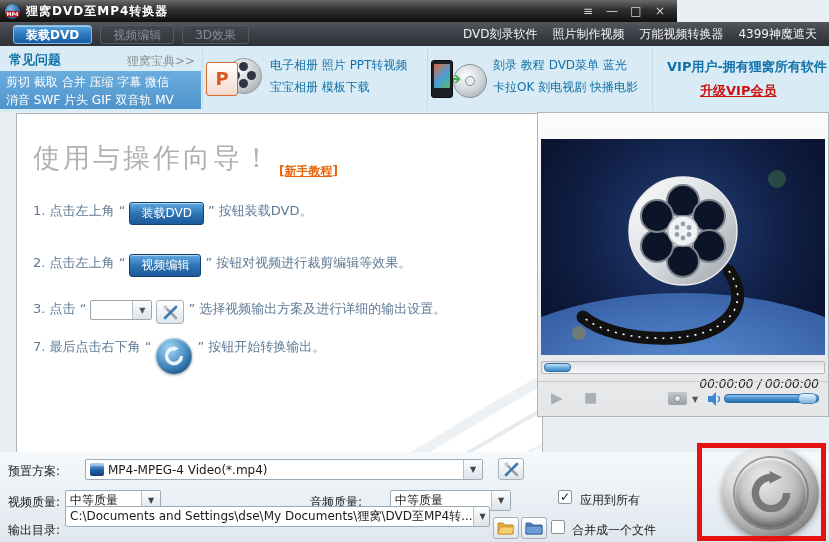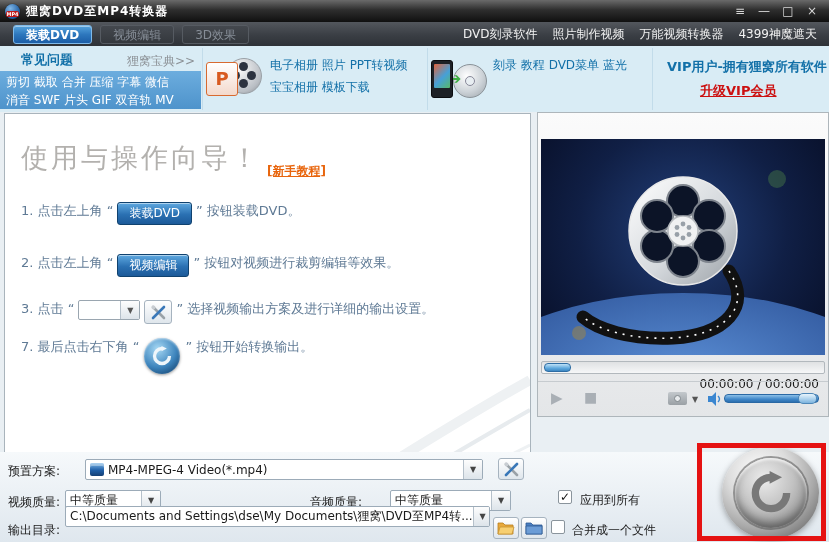--- a/index.html
+++ b/index.html
@@ -1,21 +1,21 @@
 <!DOCTYPE html>
 <html><head>
 <meta charset="utf-8">
 <style>
   html,body{margin:0;padding:0;}
   body{font-family:"DejaVu Sans","Liberation Sans",sans-serif;}
   #app{position:relative;width:829px;height:542px;background:#e9eff3;overflow:hidden;
        -webkit-font-smoothing:antialiased;}
 
   
-  .titlebar{position:absolute;left:0;top:0;width:829px;height:22px;
+  .titlebar{position:absolute;left:0;top:0;width:677px;height:22px;
     background:linear-gradient(#6a6a6a,#2e2e2e 45%,#101010);display:flex;align-items:center;}
   .app-icon{width:15px;height:15px;border-radius:50%;margin:0 6px 0 5px;
     background:radial-gradient(circle at 35% 30%,#7fb7e8,#1d5a9e 70%,#0c2c55);
     position:relative;box-shadow:0 0 1px #000;}
   .app-icon span{position:absolute;left:1px;right:1px;bottom:2px;background:#c01818;color:#fff;
     font-size:5px;line-height:6px;text-align:center;border-radius:2px;font-weight:bold;}
   .win-title{color:#fff;font-size:12px;font-weight:bold;letter-spacing:1px;}
   .win-controls{margin-left:auto;display:flex;align-items:center;gap:6px;padding-right:8px;}
   .win-btn{color:#d8d8d8;font-size:12px;width:18px;height:15px;line-height:15px;text-align:center;cursor:default;}
 
@@ -26,21 +26,21 @@
     box-sizing:border-box;text-align:center;}
   .tab.active{margin-left:13px;background:linear-gradient(#55a3dd,#2d77bd 50%,#1b5da6);
     border:1px solid #7fb9e8;color:#fff;font-weight:bold;box-shadow:inset 0 1px 0 rgba(255,255,255,.45);}
   .tab.disabled{background:linear-gradient(#44484e,#34383d);border:1px solid #565b62;color:#868d97;}
   .top-links{margin-left:auto;display:flex;gap:15px;padding-right:12px;}
   .top-links span{color:#f2f2f2;font-size:12px;cursor:default;}
 
   
   .toolbar{position:absolute;left:0;top:46px;width:829px;height:66px;background:#d9ecf5;}
   .vdiv{position:absolute;top:2px;height:62px;width:1px;background:#c2dcea;}
-  .faq-title{position:absolute;left:9px;top:5px;font-size:13px;font-weight:bold;color:#1270a8;margin-left:12px;}
+  .faq-title{position:absolute;left:9px;top:5px;font-size:13px;font-weight:bold;color:#1270a8;}
   .faq-more{position:absolute;left:127px;top:7px;font-size:12px;color:#8b9095;text-align:center;}
   .kw-box{position:absolute;left:0;top:25px;width:201px;height:38px;
     background:linear-gradient(#6cadde,#4e93cb);color:#fff;font-size:12px;line-height:18px;
     padding:2px 0 0 6px;box-sizing:border-box;}
   .ad-text{position:absolute;font-size:12px;color:#1270a8;line-height:19px;white-space:nowrap;}
   .vip-line{position:absolute;left:660px;top:12px;font-size:13px;font-weight:bold;color:#1270a8;margin-left:7px;}
   .vip-link{position:absolute;left:700px;top:36px;font-size:13px;font-weight:bold;color:#cc1111;
     text-decoration:underline;cursor:pointer;}
   
   .ppt-icon{position:absolute;left:206px;top:8px;width:56px;height:48px;}
@@ -57,21 +57,21 @@
     border:1px solid #0b0d10;}
   .phone i{position:absolute;left:2px;top:3px;right:2px;height:24px;
     background:linear-gradient(135deg,#e0633c,#46a0d8 55%,#58b868);border-radius:1px;}
   .disc{position:absolute;left:22px;top:10px;width:32px;height:32px;border-radius:50%;
     background:radial-gradient(circle at 40% 35%,#ffffff,#cdd3d8 55%,#9aa2a8);border:1px solid #8a9298;}
   .disc i{position:absolute;left:11px;top:11px;width:8px;height:8px;border-radius:50%;background:#e8eef2;
     border:1px solid #889;}
   .disc b{position:absolute;left:-6px;top:6px;color:#3fae44;font-size:16px;line-height:16px;}
 
   
-  .guide{position:absolute;left:4px;top:113px;width:527px;height:423px;background:#fff;
+  .guide{position:absolute;left:16px;top:113px;width:527px;height:423px;background:#fff;
     border:1px solid #a9b4bc;box-sizing:border-box;overflow:hidden;}
   .guide-title{position:absolute;left:16px;top:26px;font-size:27px;color:#b3b1ae;
     font-family:"DejaVu Serif","Liberation Serif",serif;letter-spacing:3px;}
   .tutorial-link{position:absolute;left:262px;top:49px;font-size:12px;font-weight:bold;color:#e8650d;
     text-decoration:underline;cursor:pointer;}
   .step{position:absolute;left:16px;display:flex;align-items:flex-start;font-size:13px;color:#5f7a95;
     white-space:nowrap;}
   .mini-btn{display:inline-block;margin:0 4px;padding:2px 11px;font-size:12px;color:#fff;
     background:linear-gradient(#5fa9e0,#2a70b2 55%,#1c5a99);border:1px solid #10426f;border-radius:3px;
     box-shadow:inset 0 1px 0 rgba(255,255,255,.5);}
@@ -82,21 +82,21 @@
     font-size:8px;color:#555;}
   .mini-tool{display:inline-flex;margin-right:4px;width:26px;height:22px;align-items:center;justify-content:center;
     background:linear-gradient(#ffffff,#dfe6ec);border:1px solid #a6b3bf;border-radius:3px;}
   .mini-convert{display:inline-flex;margin:0 5px;width:36px;height:36px;border-radius:50%;
     align-items:center;justify-content:center;
     background:radial-gradient(circle at 38% 30%,#a6d8f4,#3e85bd 55%,#113e6a 92%);
     box-shadow:0 1px 3px rgba(0,0,0,.4), inset 0 1px 2px rgba(255,255,255,.6);}
 
   
   .preview{position:absolute;left:537px;top:112px;width:292px;height:305px;box-sizing:border-box;
-    background:linear-gradient(#fbfbfb,#e4e6e8);border:1px solid #aeb6bb;}
+    background:linear-gradient(#fbfbfb,#e4e6e8);border:1px solid #aeb6bb;font-style:italic;}
   .video{position:absolute;left:3px;top:26px;width:284px;height:216px;
     background:radial-gradient(circle at 50% 42%,#23407a 0%,#101f45 55%,#070e26 100%);}
   .seek{position:absolute;left:3px;top:248px;width:284px;height:13px;box-sizing:border-box;
     background:linear-gradient(#dfe1e3,#f6f7f8);border:1px solid #b2b8bd;border-radius:2px;}
   .seek-handle{position:absolute;left:2px;top:1px;width:27px;height:9px;border-radius:4px;
     background:linear-gradient(#bfe2f8,#5ea8dd 60%,#3d87c2);border:1px solid #2e6da4;box-sizing:border-box;}
   .time{position:absolute;right:9px;top:264px;font-size:12px;color:#1a1a1a;}
   .controls{position:absolute;left:0;bottom:0;width:100%;height:34px;border-top:1px solid #c6cbcf;}
   .ctrl-play{position:absolute;left:13px;top:7px;font-size:15px;color:#a9afb5;}
   .ctrl-stop{position:absolute;left:46px;top:7px;font-size:14px;color:#a9afb5;}
@@ -193,20 +193,21 @@
     <div class="dvd-icon">
       <div class="disc">
           <i></i>
           <b>➔</b>
         </div>
       <div class="phone">
           <i></i>
         </div>
     </div>
     <div class="ad-text" style="left:493px;top:10px">刻录 教程 DVD菜单 蓝光</div>
+    <div class="ad-text" style="left:493px;top:32px">卡拉OK 刻电视剧 快播电影</div>
     <div class="vdiv" style="left:652px"></div>
 
     <div class="vip-line">VIP用户-拥有狸窝所有软件</div>
     <div class="vip-link">升级VIP会员</div>
   </div>
 
   <div class="guide">
     <svg width="280" height="160" viewBox="0 0 280 160" style="position:absolute;right:0;bottom:0;">
       <path d="M280 5 C 190 55 110 110 20 160" stroke="#eef1f3" stroke-width="10" fill="none"></path>
       <path d="M280 35 C 200 80 130 125 60 160" stroke="#e7ebee" stroke-width="4" fill="none"></path>

